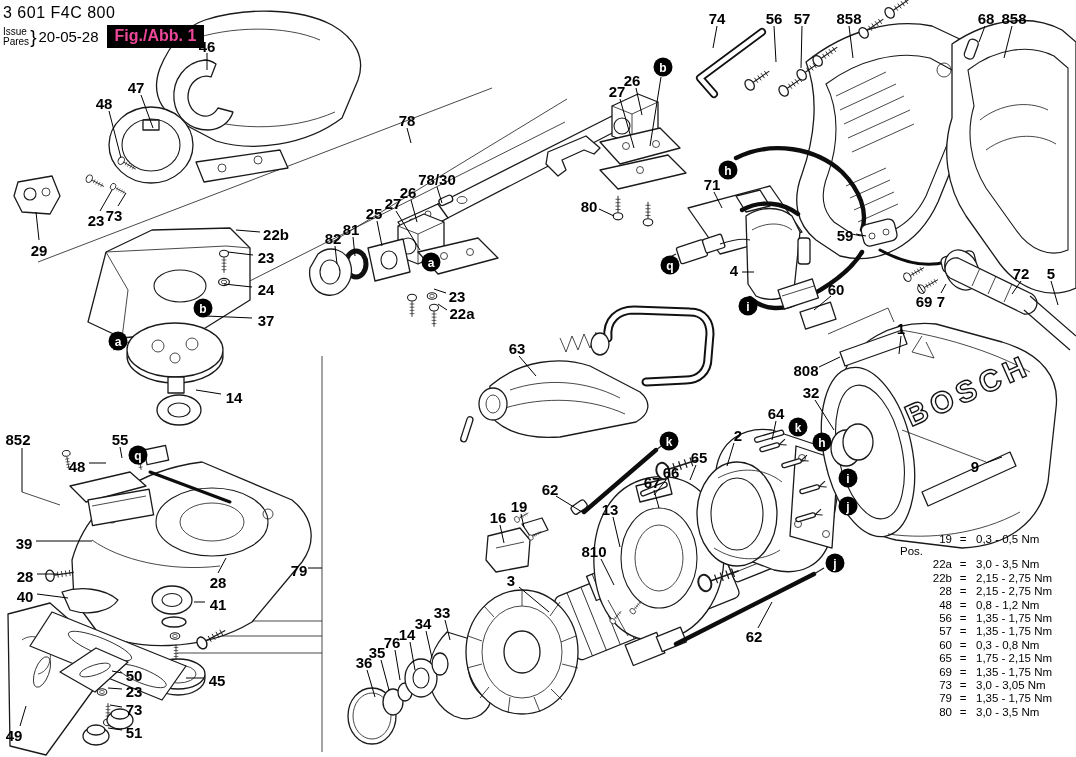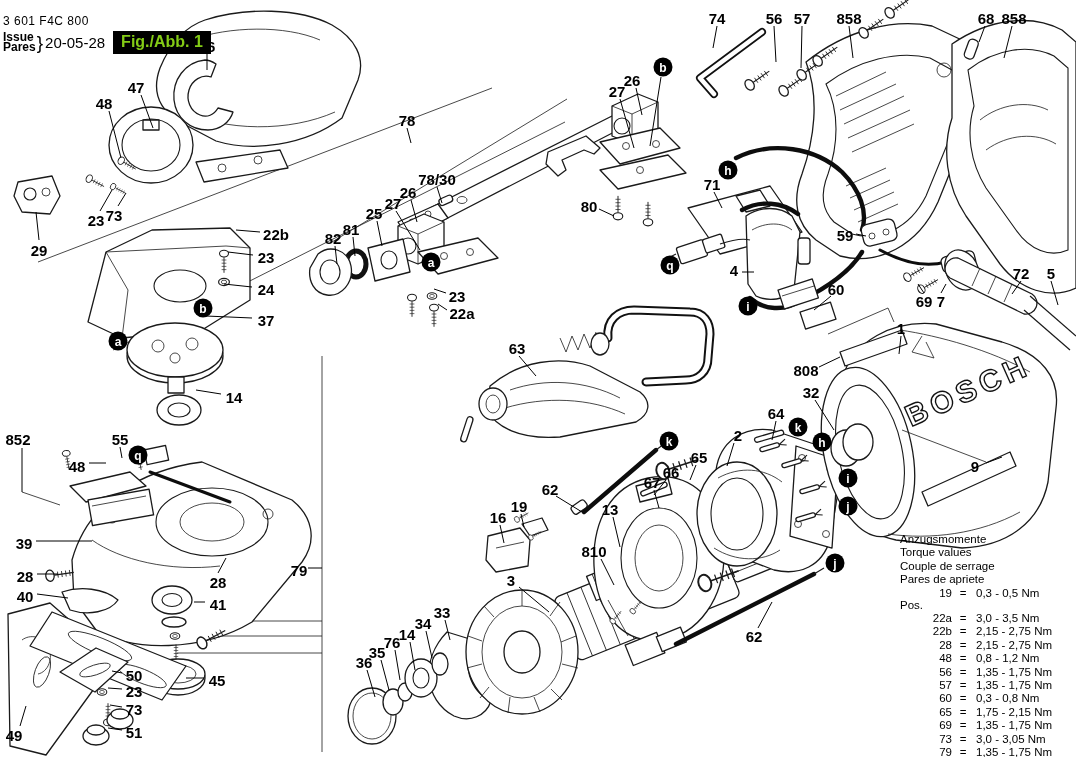--- a/index.html
+++ b/index.html
@@ -13,26 +13,26 @@
   .cab{fill:none;stroke:#0d0d0d;stroke-width:4.4;stroke-linecap:round;}
   .cab2{fill:none;stroke:#0d0d0d;stroke-width:3;stroke-linecap:round;}
   .cord{fill:none;stroke:#1a1a1a;stroke-width:1.2;}
   .leader{stroke:#000;stroke-width:1;}
   .plabel{font-weight:bold;font-size:15px;fill:#000;text-anchor:middle;}
   .reflabel{font-weight:bold;font-size:12px;fill:#fff;text-anchor:middle;}
   .boschlogo{font-weight:bold;font-size:30px;letter-spacing:5px;fill:#fff;stroke:#111;
              stroke-width:1.4;text-anchor:middle;}
   
   .hdr{position:absolute;left:3px;top:4px;}
-  .pn{font-size:12px;letter-spacing:0.5px;margin-top:10px;}
+  .pn{font-size:16px;letter-spacing:0.5px;}
   .issue-row{display:flex;align-items:center;margin-top:3px;}
-  .issue-words{font-size:12px;line-height:9.5px;font-weight:bold;}
+  .issue-words{font-size:10px;line-height:9.5px;}
   .brace{font-size:19px;font-weight:400;margin:0 2px 0 1px;}
   .idate{font-size:15px;margin-right:8px;}
-  .figbox{background:#000;color:#84cc16;font-weight:bold;font-size:16px;
+  .figbox{background:#000;color:#ec4899;font-weight:bold;font-size:16px;
           padding:2px 8px 3px 8px;}
   
   .torque{position:absolute;left:900px;top:533px;width:176px;font-size:11.5px;line-height:13.4px;}
   .ttl div{white-space:nowrap;}
   .trow{display:flex;white-space:nowrap;}
   .tprefix{width:27px;margin-top:12px;}
   .tpos{width:25px;text-align:right;}
   .teq{width:22px;text-align:center;}
   .tval{padding-left:2px;}
   
@@ -686,26 +686,20 @@
         <div>Issue</div>
         <div>Pares</div>
       </div>
       <div class="brace">}</div>
       <div class="idate">20-05-28</div>
       <div class="figbox">Fig./Abb. 1</div>
     </div>
   </div>
 
   <div class="torque">
-    <div class="ttl" id="torque-titles">
-        <div>Anzugsmomente</div>
-        <div>Torque values</div>
-        <div>Couple de serrage</div>
-        <div>Pares de apriete</div>
-      </div>
     <div id="torque-rows">
         <div class="trow">
           <span class="tprefix">Pos.</span>
           <span class="tpos">19</span>
           <span class="teq">=</span>
           <span class="tval">0,3 - 0,5 Nm</span>
         </div>
         <div class="trow">
           <span class="tprefix"></span>
           <span class="tpos">22a</span>

